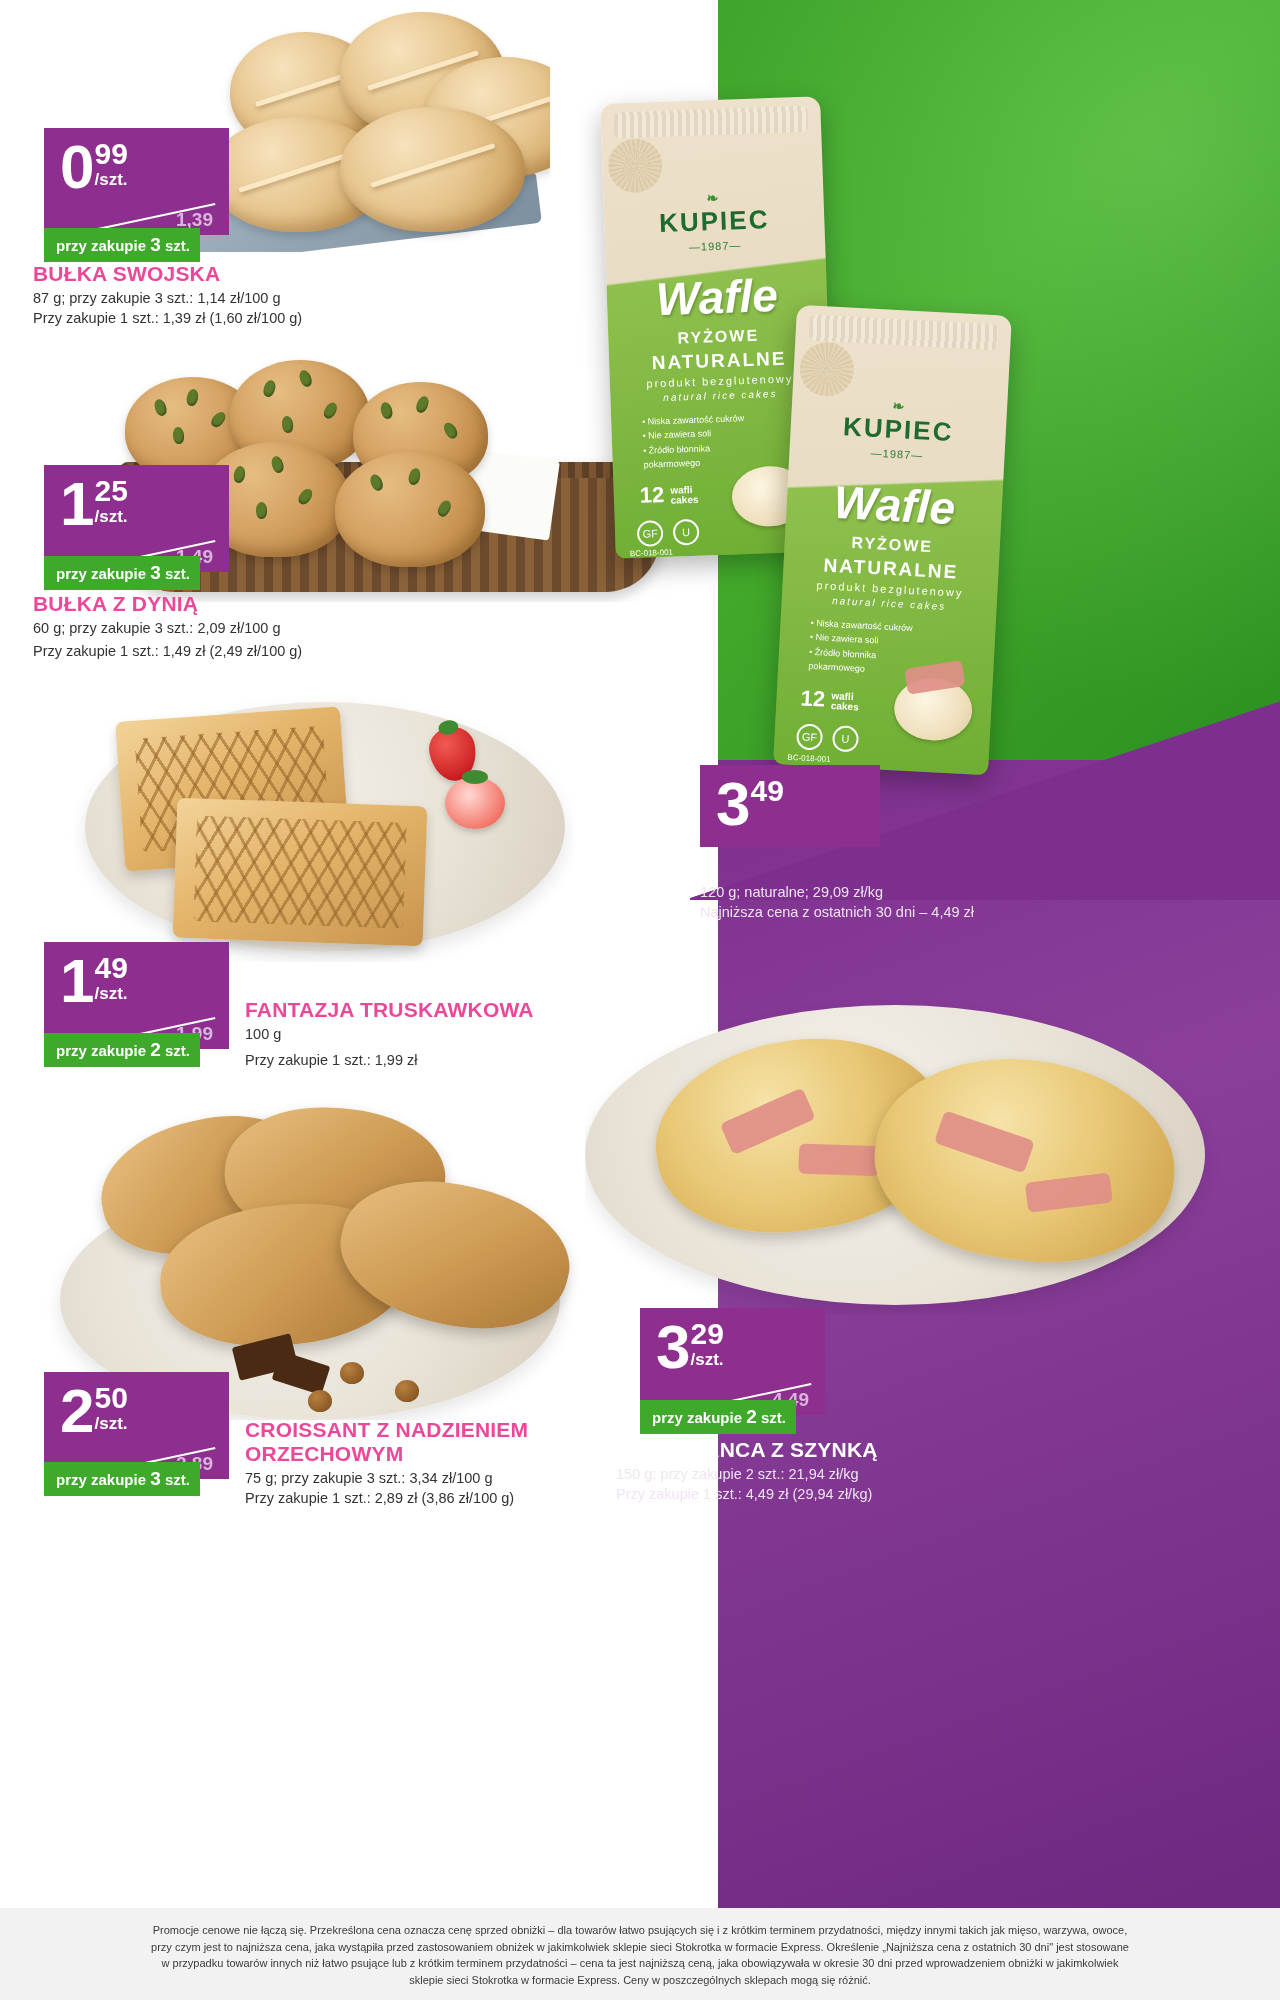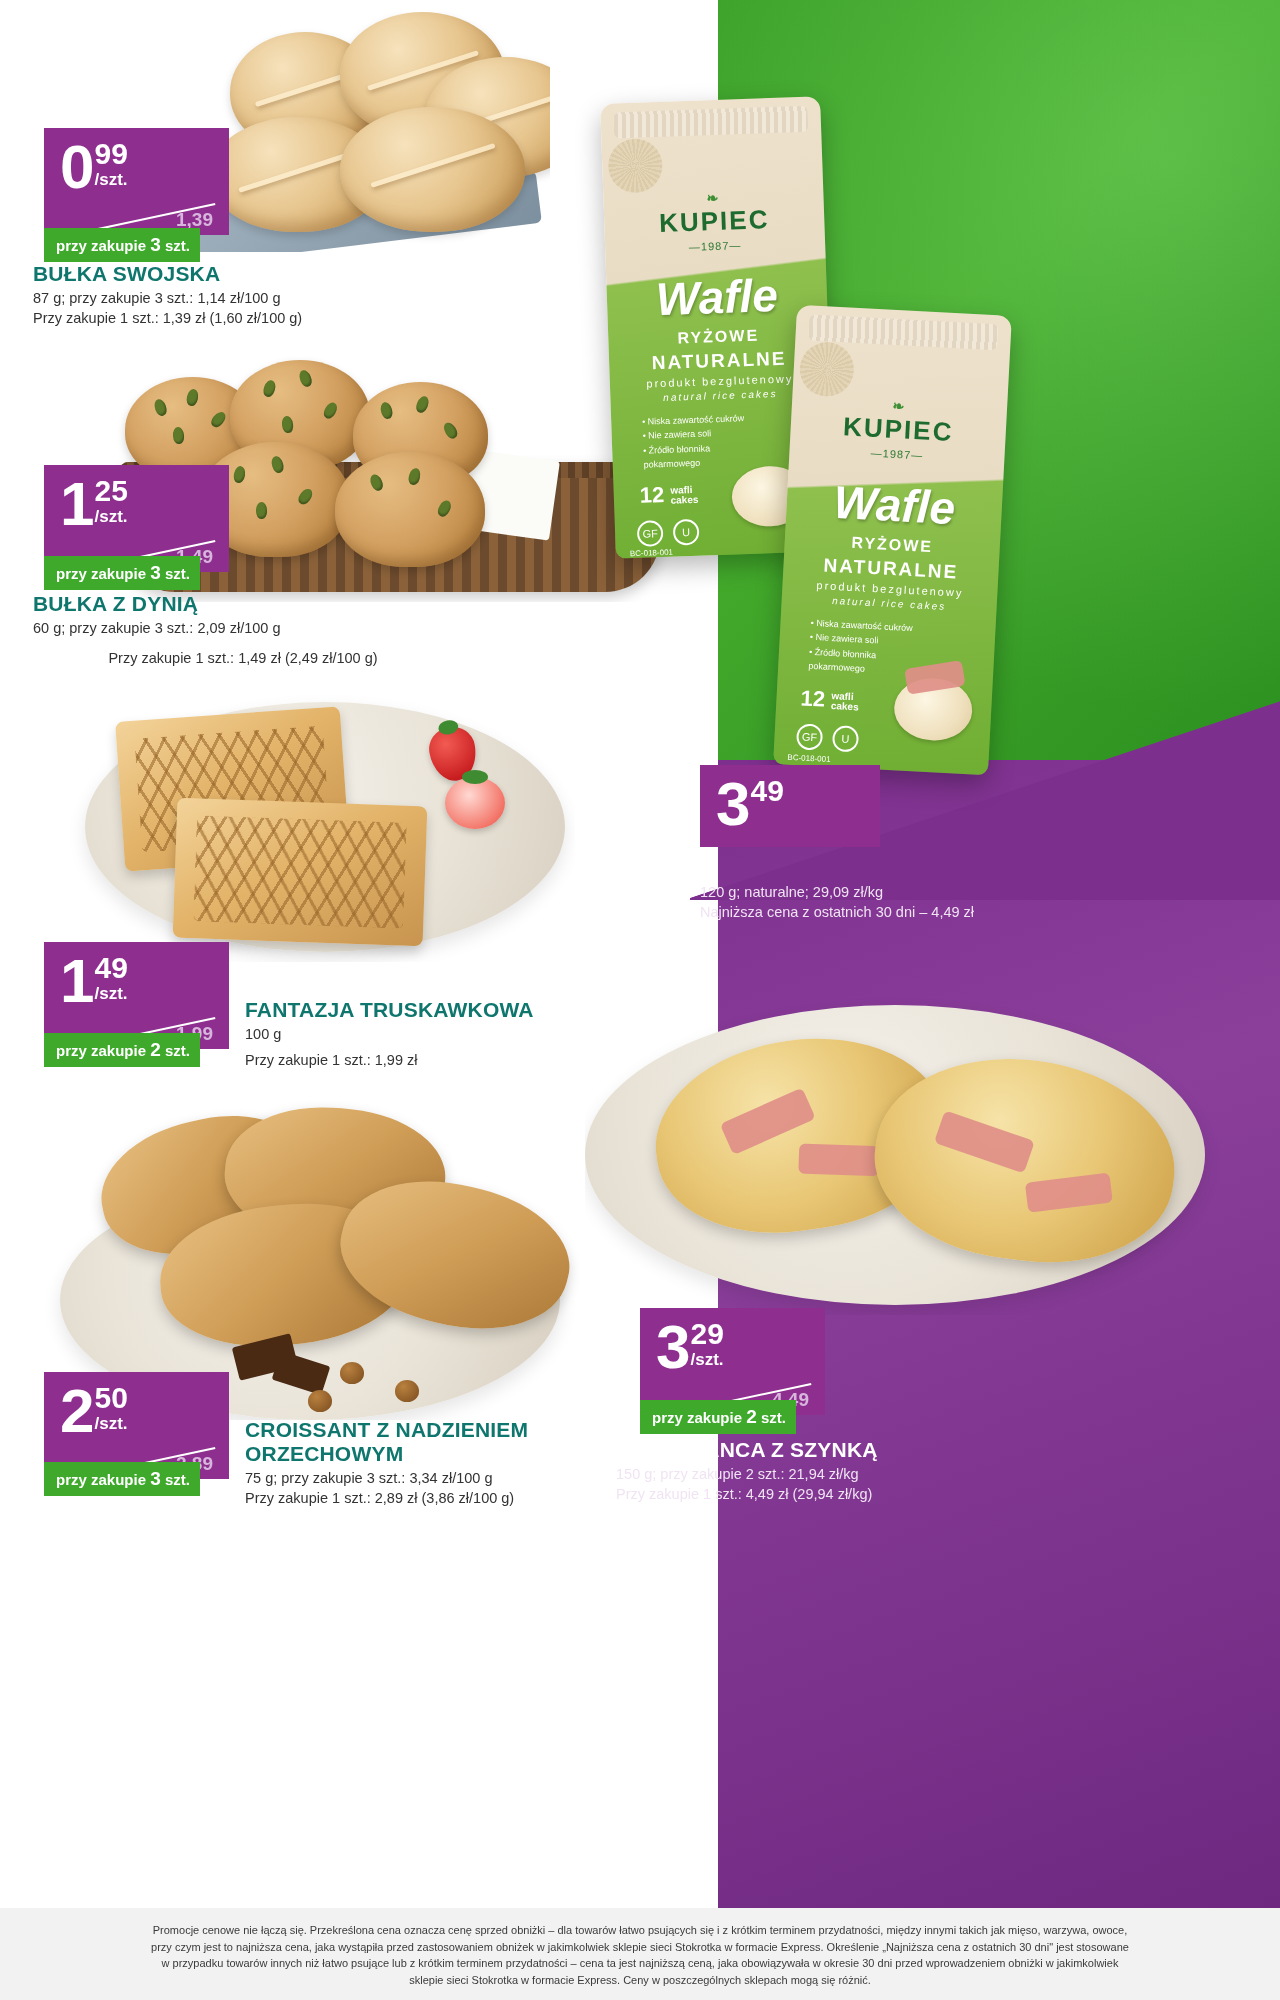--- a/index.html
+++ b/index.html
@@ -106,21 +106,21 @@
   
   .price-badge.on-purple { background: #8e2f8f; }
 
   
   .prod {
     position: absolute;
   }
   .prod-name {
     font-size: 21px;
     font-weight: 700;
-    color: #0f766e;
+    color: #ec4899;
     letter-spacing: 0.2px;
     line-height: 1.15;
   }
   .prod-desc {
     font-size: 14.5px;
     color: #333333;
     line-height: 1.35;
     margin-top: 3px;
   }
   .prod.light .prod-name { color: #ffffff; }
@@ -416,21 +416,21 @@
   </div>
   <div class="badge-green" style="position:absolute; left:44px; top:556px;">
     <span>przy zakupie</span>
     <span class="qty">3</span>
     <span>szt.</span>
   </div>
 
   <div class="prod" style="left:33px; top:592px; width:420px;">
     <div class="prod-name">BUŁKA Z DYNIĄ</div>
     <div class="prod-desc">60 g; przy zakupie 3 szt.: 2,09 zł/100 g</div>
-    <div class="prod-desc" style="margin-top:10px;text-align:center;">Przy zakupie 1 szt.: 1,49 zł (2,49 zł/100 g)</div>
+    <div class="prod-desc" style="margin-top:3px;">Przy zakupie 1 szt.: 1,49 zł (2,49 zł/100 g)</div>
   </div>
 
   <div class="photo" style="left:55px; top:672px; width:520px; height:290px;">
     <div class="plate" style="left:30px; top:30px; width:480px; height:250px;"></div>
     <div class="pastry" style="left:65px; top:42px; width:225px; height:150px; transform:rotate(-4deg);">
       <div class="lattice"></div>
     </div>
     <div class="pastry" style="left:120px; top:130px; width:250px; height:140px; transform:rotate(2deg);">
       <div class="lattice"></div>
     </div>

